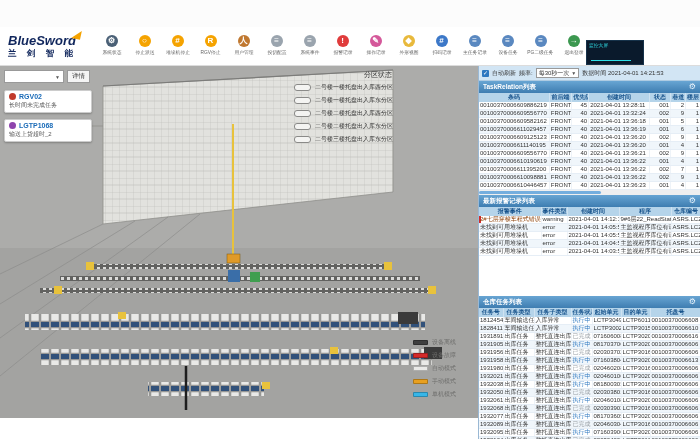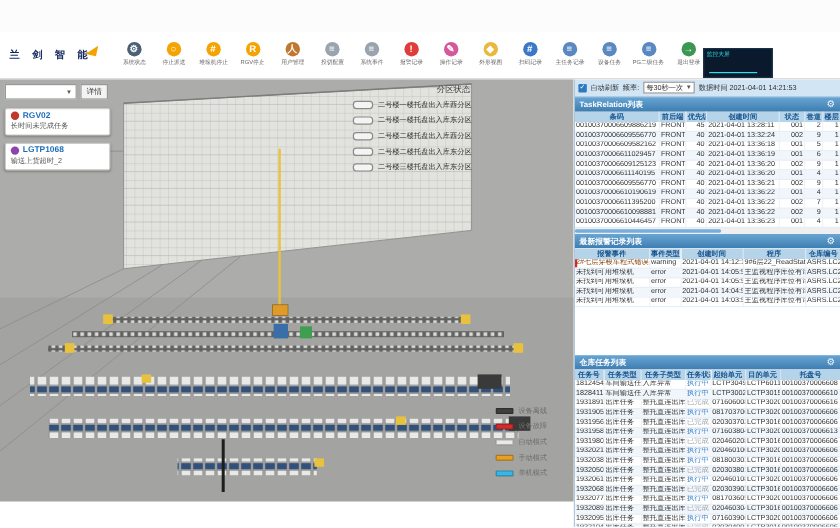--- a/index.html
+++ b/index.html
@@ -94,20 +94,21 @@
 </head>
 <body>
 
 <div class="app">
   <div class="topstrip"></div>
   <div class="topline"></div>
 
   <div class="toolbar">
     <div class="logo">
       <span class="flame"></span>
+      <div class="bs">BlueSword</div>
       <div class="cn">兰 剑 智 能</div>
     </div>
     <div class="tools">
         <button class="tool">
           <span class="tico" style="background: rgb(74, 96, 118);">⚙</span>
           <span class="tlabel">系统状态</span>
         </button>
         <button class="tool">
           <span class="tico" style="background: rgb(245, 163, 0);">○</span>
           <span class="tlabel">停止派送</span>

